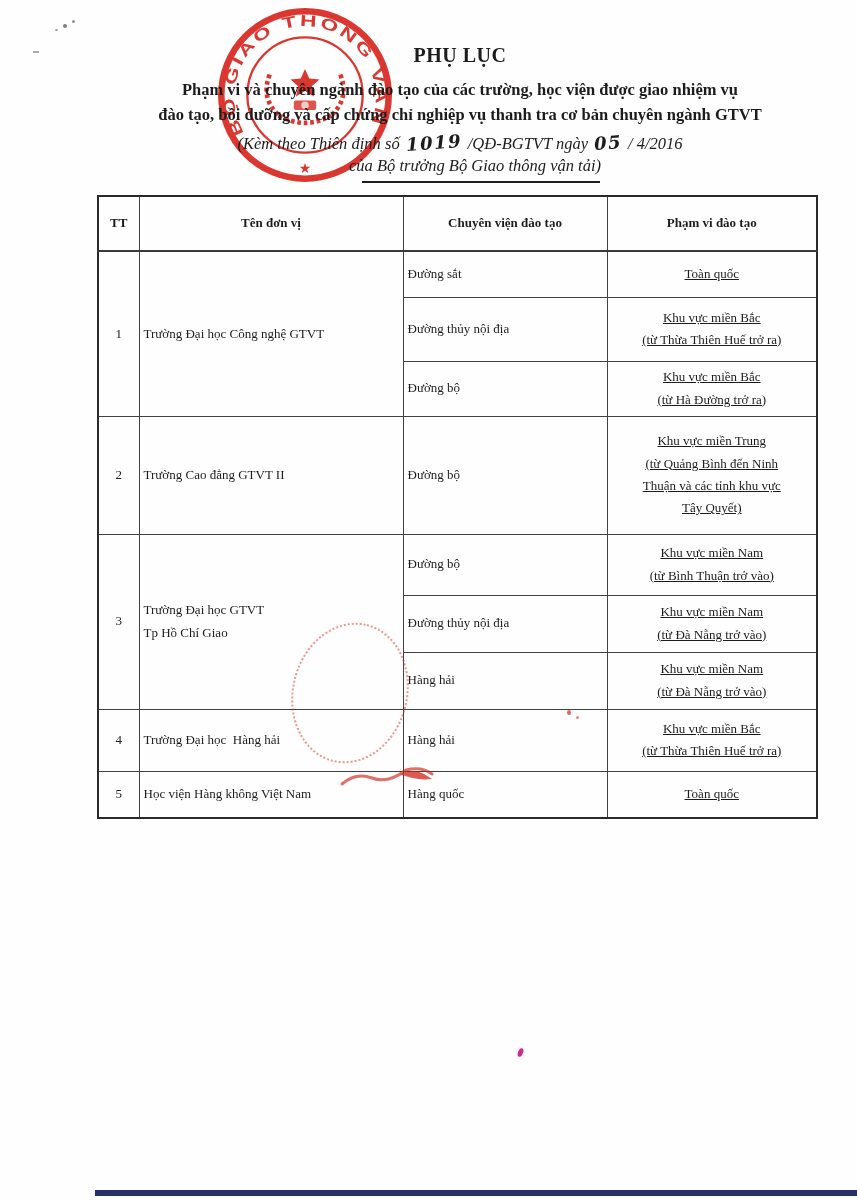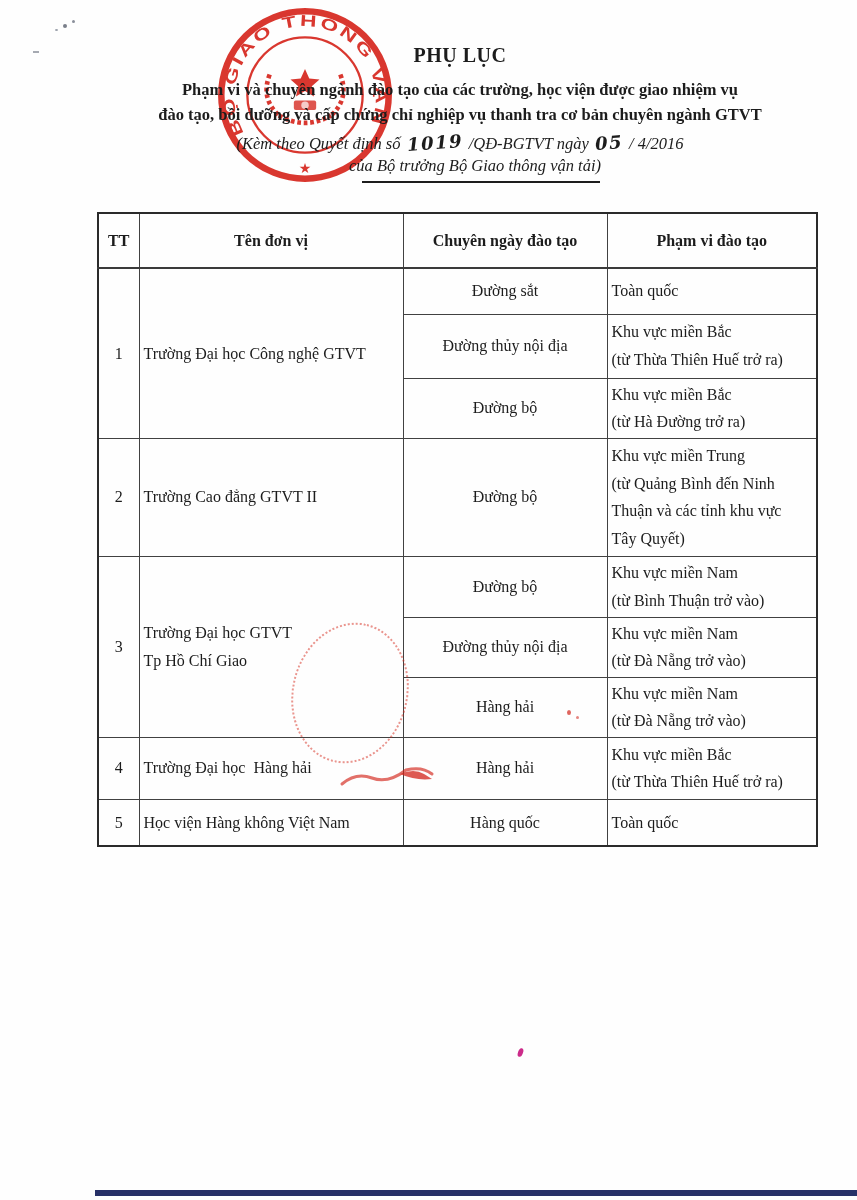--- a/index.html
+++ b/index.html
@@ -24,35 +24,35 @@
   .underline-bar{position:absolute;left:362px;top:181px;width:238px;height:2px;background:#1d1d1d;}
 
   
   .stamp{
     position:absolute;left:212px;top:0px;width:186px;height:190px;
     mix-blend-mode:multiply;opacity:.92;
   }
 
   
   table.doc{
-    position:absolute;left:97px;top:212px;width:719px;
+    position:absolute;left:97px;top:195px;width:719px;
     border-collapse:collapse;table-layout:fixed;
-    font-size:16px;
+    font-size:13px;
   }
   table.doc th,table.doc td{
     border:1px solid #414141;vertical-align:middle;padding:2px 4px;
     font-weight:normal;line-height:1.72;
   }
   table.doc{border:2px solid #2a2a2a;}
   table.doc th{font-weight:bold;text-align:center;border-bottom:2px solid #3a3a3a;}
   td.c-tt{text-align:center;}
   td.c-name{text-align:left;padding-left:22px;line-height:2.05;margin-left:7px;}
   td.c-name div{white-space:pre-wrap;}
-  td.c-major{text-align:center;}
-  td.c-scope{}
+  td.c-major{text-align:left;}
+  td.c-scope{text-align:center;text-decoration:underline;}
 
   
   .dot{position:absolute;border-radius:50%;}
   .ghost-ring{
     position:absolute;left:292px;top:622px;width:112px;height:138px;
     border:2px dotted rgba(214,44,30,.50);border-radius:50%;
     transform:rotate(14deg);
   }
   .squiggle{position:absolute;left:338px;top:762px;width:110px;height:30px;}
   .bottom-bar{position:absolute;left:95px;top:1190px;width:762px;height:6px;background:#273067;}
@@ -81,36 +81,36 @@
       <path d="M138,78 q10,26 -10,44" fill="none" stroke-width="5" stroke-dasharray="4 3.2"></path>
       <path d="M72,122 q28,16 56,0" fill="none" stroke-width="5" stroke-dasharray="4 3"></path>
       <rect x="88" y="106" width="24" height="10" rx="2" fill="#d7261d" stroke="none" opacity=".85"></rect>
       <circle cx="100" cy="111" r="4" fill="#ffffff" stroke="none" opacity=".7"></circle>
     </g>
   </svg>
 
   <div class="hdr title">PHỤ LỤC</div>
   <div class="hdr sub1">Phạm vi  và chuyên ngành đào tạo của các trường, học viện được giao nhiệm vụ</div>
   <div class="hdr sub2">đào tạo, bồi dưỡng và cấp chứng chỉ nghiệp vụ thanh tra cơ bản chuyên ngành GTVT</div>
-  <div class="hdr ref1"><span>(Kèm theo Quyết định số</span><span class="hw">1019</span><span>/QĐ-BGTVT ngày</span><span class="hw">05</span><span>/ 4/2016</span></div>
+  <div class="hdr ref1"><span>(Kèm theo Thiên định số</span><span class="hw">1019</span><span>/QĐ-BGTVT ngày</span><span class="hw">05</span><span>/ 4/2016</span></div>
   <div class="hdr ref2">của Bộ trưởng Bộ Giao thông vận tải)</div>
   <div class="underline-bar"></div>
 
   <table class="doc">
     <colgroup>
       <col style="width:41px">
         <col style="width:264px">
         <col style="width:204px">
         <col style="width:210px">
     </colgroup>
     <thead>
       <tr style="height:55px;">
         <th>TT</th>
         <th>Tên đơn vị</th>
-        <th>Chuyên ngày đào tạo</th>
+        <th>Chuyên viện đào tạo</th>
         <th>Phạm vi đào tạo</th>
       </tr>
     </thead>
     <tbody id="table-body">
         <tr style="height: 46px;">
           <td class="c-tt" rowspan="3">1</td>
           <td class="c-name" rowspan="3">
             <div>Trường Đại học Công nghệ GTVT</div>
           </td>
           <td class="c-major">Đường sắt</td>

